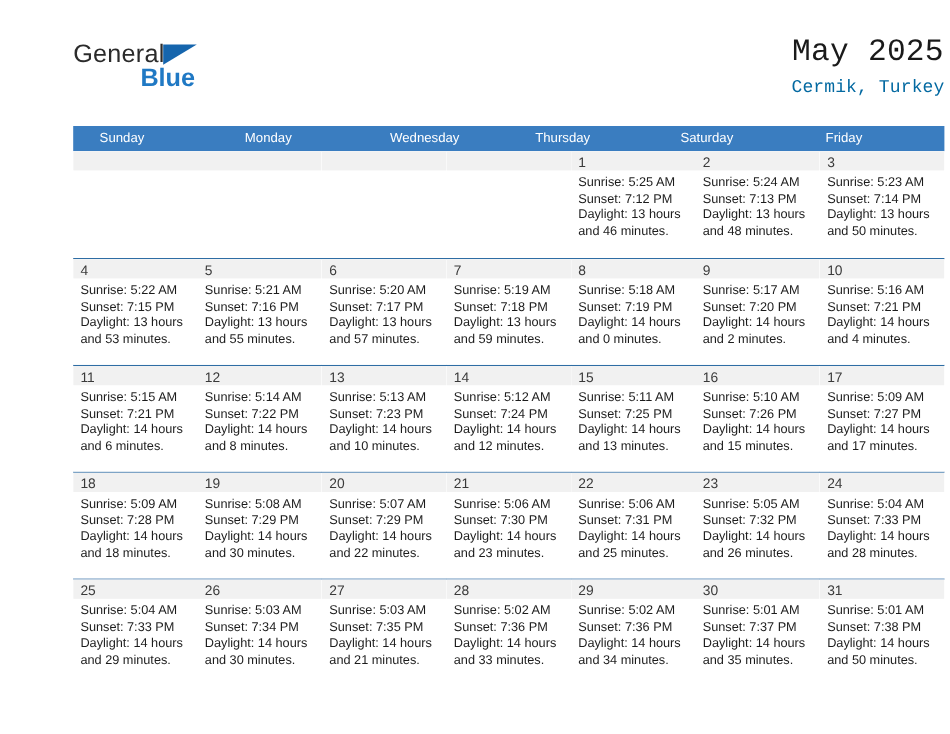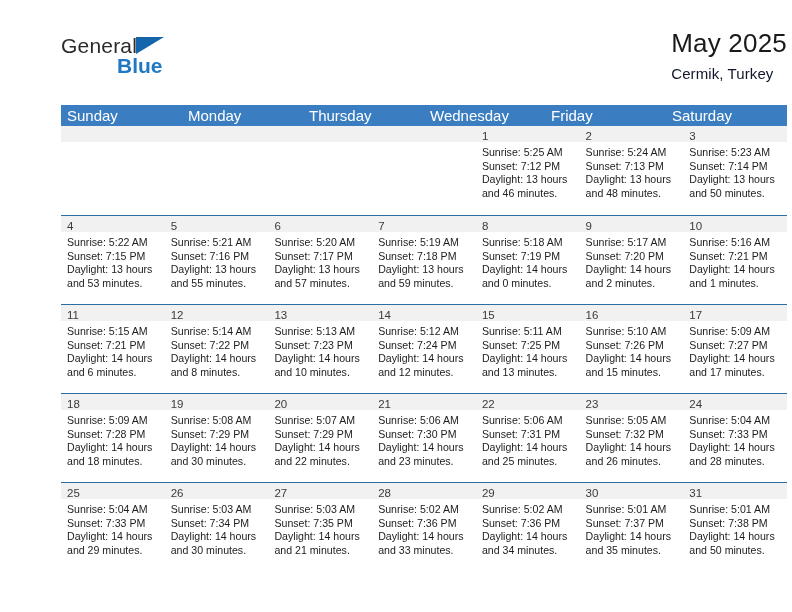--- a/index.html
+++ b/index.html
@@ -65,56 +65,57 @@
     top: 3px;
     width: 0;
     height: 0;
     border-left: 28px solid #1565ad;
     border-bottom: 17px solid transparent;
   }
   .title-block {
     position: absolute;
     right: 0;
     top: 0;
-    text-align: left;
+    text-align: center;
+    font-family: Liberation Mono, monospace;
   }
   .cal-title {
     font-size: 26px;
     font-weight: 400;
     color: #1a1a1a;
     line-height: 30px;
     letter-spacing: 0.2px;
   }
   .cal-subtitle {
     font-size: 15px;
     font-weight: 400;
-    color: #0f172a;
+    color: #0369a1;
     line-height: 18px;
     margin-top: 7px;
     letter-spacing: 0.1px;
   }
 
   
   .calendar {
     position: absolute;
     left: 33px;
     top: 105px;
     width: 726px;
   }
   .dow-row {
     display: flex;
     background: #3a7dc0;
     height: 21px;
   }
   .dow-cell {
     flex: 1 1 0;
     color: #ffffff;
-    font-size: 15px;
+    font-size: 11px;
     line-height: 21px;
-    padding-left: 6px;
+    padding-left: 22px;
     box-sizing: border-box;
     white-space: nowrap;
   }
   .week-row {
     display: flex;
     height: 89px;
     border-top: 1.5px solid #2e6da4;
     box-sizing: border-box;
   }
   .week-row:first-of-type {
@@ -171,24 +172,24 @@
       <div class="cal-subtitle">Cermik, Turkey</div>
     </div>
 
   </div>
 
   <div class="calendar">
 
     <div class="dow-row">
       <div class="dow-cell">Sunday</div>
       <div class="dow-cell">Monday</div>
+      <div class="dow-cell">Wednesday</div>
       <div class="dow-cell">Thursday</div>
-      <div class="dow-cell">Wednesday</div>
+      <div class="dow-cell">Saturday</div>
       <div class="dow-cell">Friday</div>
-      <div class="dow-cell">Saturday</div>
     </div>
 
     <div id="weeks-container">
         <div class="week-row">
           <div class="day-cell empty">
             <div class="day-num-band"></div>
           </div>
           <div class="day-cell empty">
             <div class="day-num-band"></div>
           </div>
@@ -280,21 +281,21 @@
               <div>Daylight: 14 hours</div>
               <div>and 2 minutes.</div>
             </div>
           </div>
           <div class="day-cell">
             <div class="day-num-band"><span class="day-num">10</span></div>
             <div class="day-info">
               <div>Sunrise: 5:16 AM</div>
               <div>Sunset: 7:21 PM</div>
               <div>Daylight: 14 hours</div>
-              <div>and 1 minutes.</div>
+              <div>and 4 minutes.</div>
             </div>
           </div>
         </div>
         <div class="week-row">
           <div class="day-cell">
             <div class="day-num-band"><span class="day-num">11</span></div>
             <div class="day-info">
               <div>Sunrise: 5:15 AM</div>
               <div>Sunset: 7:21 PM</div>
               <div>Daylight: 14 hours</div>

